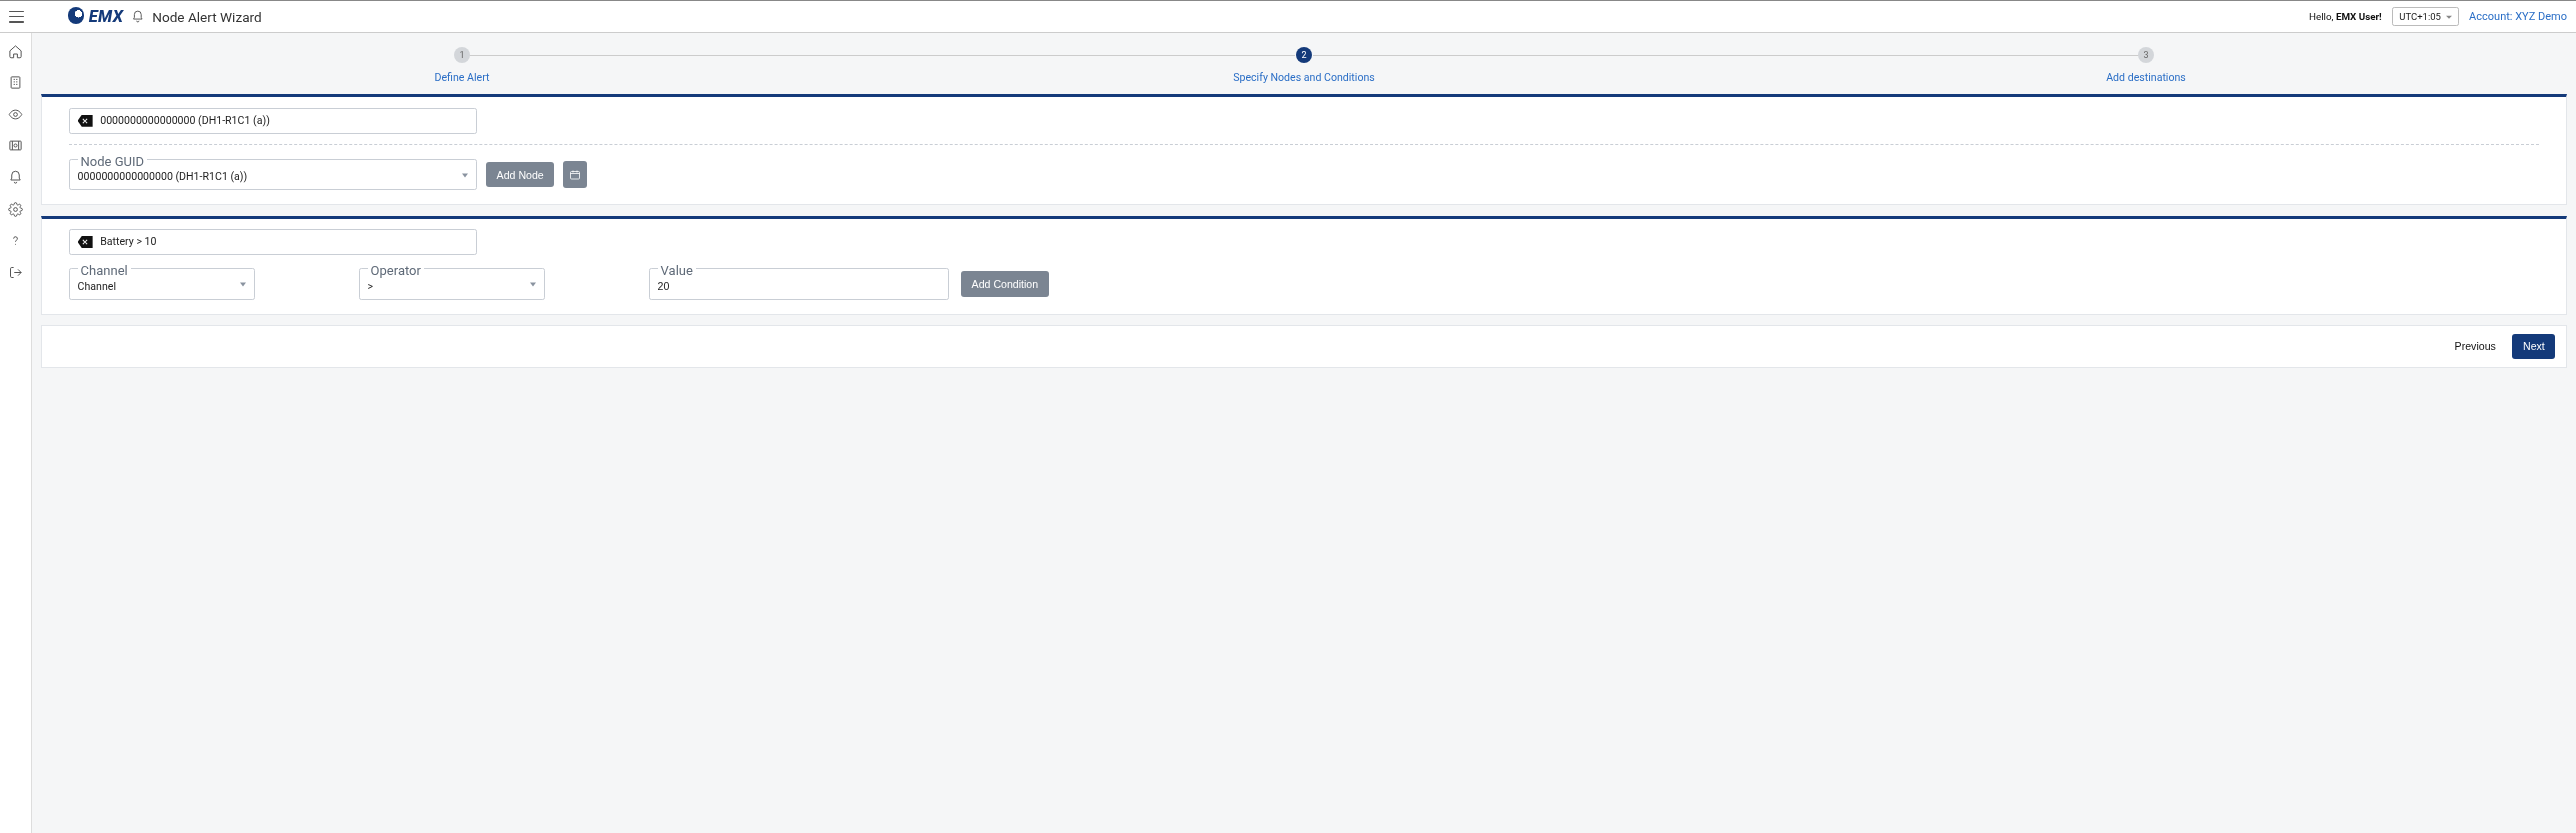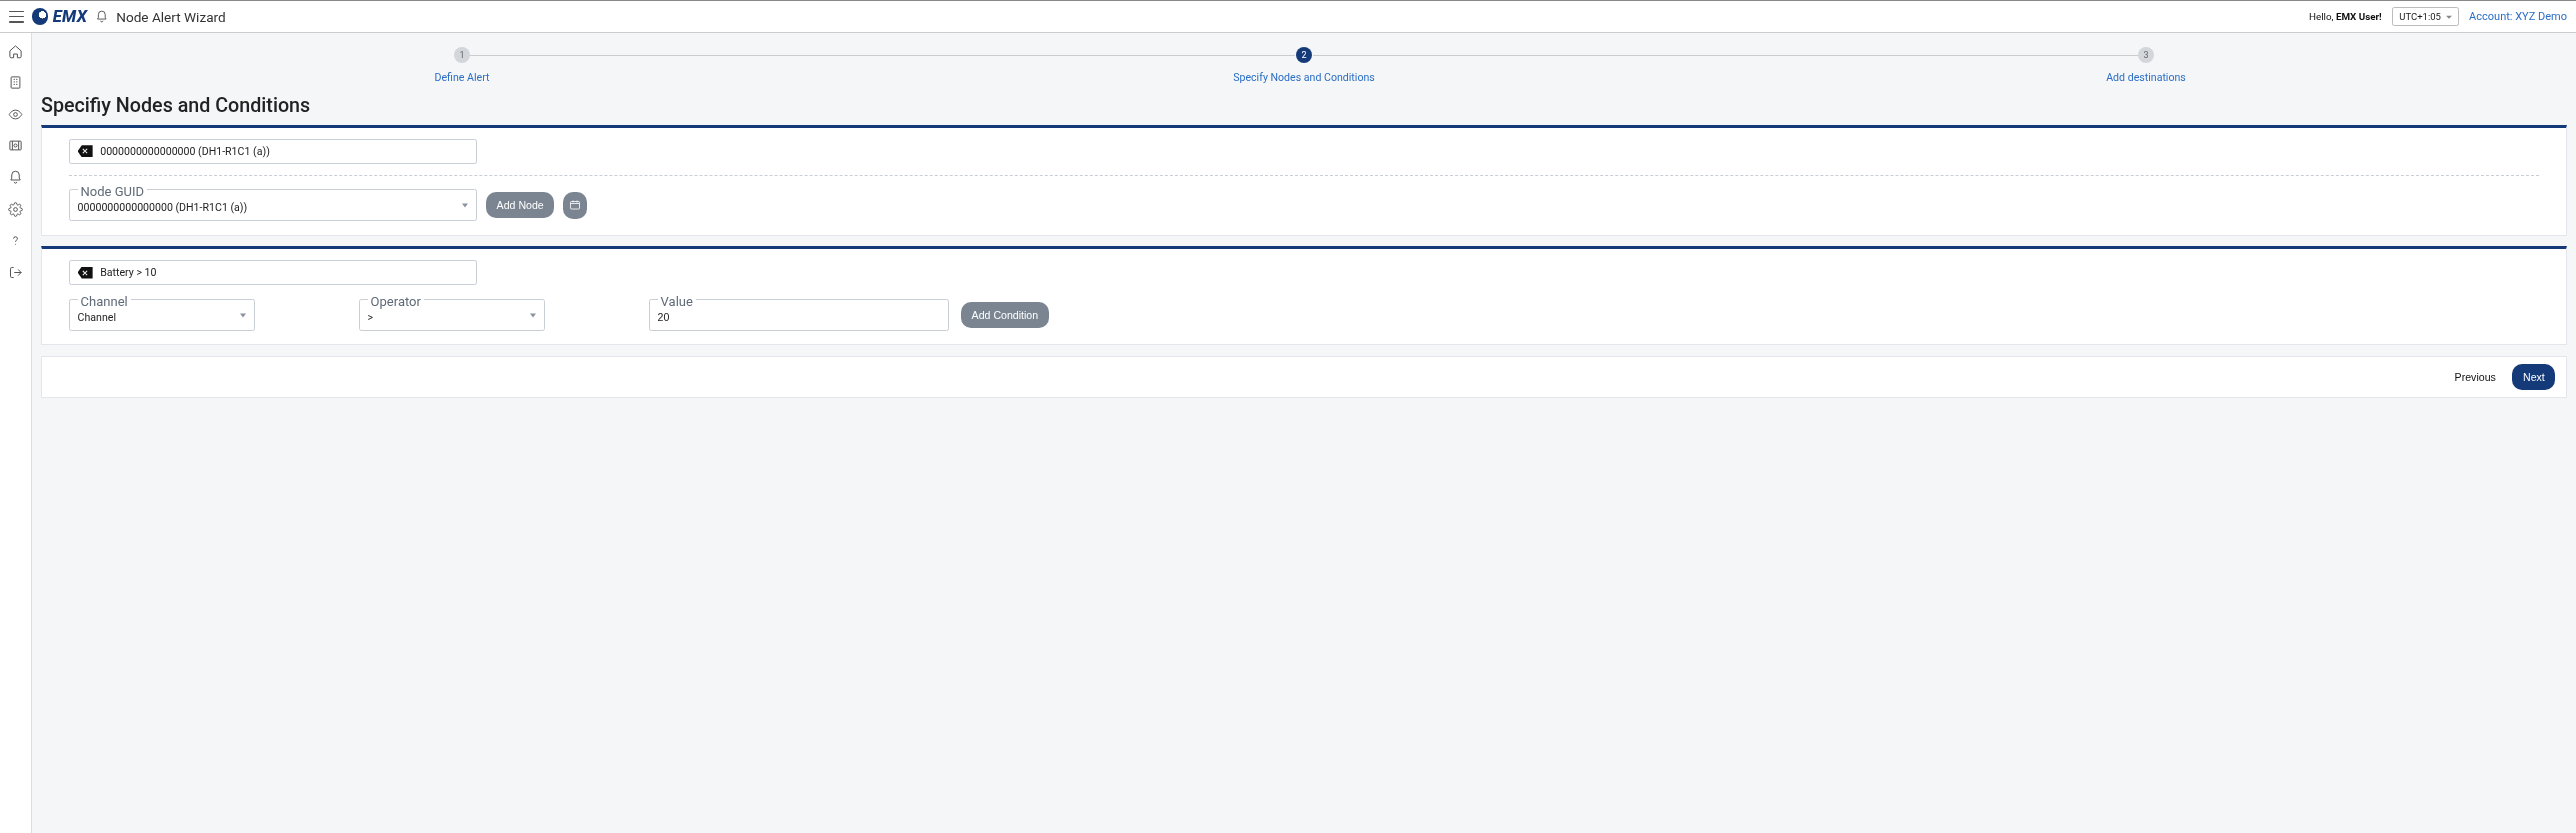--- a/index.html
+++ b/index.html
@@ -19,21 +19,21 @@
     align-items: center;
     padding: 0 9px;
     gap: 7.6px;
   }
   .hamburger {
     width: 15px; height: 12px; display: flex; flex-direction: column; justify-content: space-between;
     cursor: pointer;
   }
   .hamburger span { height: 1.5px; background: #555; border-radius: 0.8px; }
   .logo {
-    display: flex; align-items: center; gap: 4.5px;
+    display: flex; gap: 4.5px; margin-left: 36px;
   }
   .logo-mark {
     width: 16.6px; height: 16.6px; border-radius: 50%;
     background: radial-gradient(circle at 65% 40%, #fff 0 25%, transparent 26%), #143a7a;
     position: relative;
   }
   .logo-text { font-weight: 800; font-size: 16.6px; letter-spacing: 0.4px; color: #143a7a; font-style: italic;}
   .bell-sm { width:13.6px; height:13.6px; }
   .page-title-top { font-size: 13.6px; color: #333; font-weight: 400; }
   .topbar-right { margin-left: auto; display: flex; align-items: center; gap: 10.6px; font-size: 9.8px; }
@@ -111,21 +111,21 @@
   .dd { padding-right:21px; cursor:pointer;}
   .dd::after {
     content:""; position:absolute; right:7.6px; top:50%; transform:translateY(-35%);
     border-left:3.8px solid transparent; border-right:3.8px solid transparent; border-top:4.5px solid #8a93a0;
   }
   .w540 { width:408px; }
   .w250 { width:186px; }
   .w330 { width:300px; }
 
   .btn {
-    border:none; border-radius:10px; padding:6.8px 10.6px; font-size:10.6px; cursor:pointer; color:#fff;
+    border:none; border-radius:3px; padding:6.8px 10.6px; font-size:10.6px; cursor:pointer; color:#fff;
   }
   .btn-grey { background:#7b8592; }
   .btn-icon { background:#7b8592; width:24px; height:27px; padding:0; display:inline-flex; align-items:center; justify-content:center;}
   .btn-icon svg { width:12px; height:12px; stroke:#fff; fill:none; stroke-width:1.6;}
   .btn-dark { background:#143a7a; }
   .btn-plain { background:transparent; color:#111; }
 
   .actions-row {
     background:#fff; border:0.8px solid #e3e6ea; padding: 7.6px 10.6px;
     display:flex; justify-content:flex-end; gap:6px;
@@ -229,21 +229,20 @@
       <div class="step step-active">
         <div class="step-circle">2</div>
         <div class="step-label">Specify Nodes and Conditions</div>
       </div>
       <div class="step step-inactive">
         <div class="step-circle">3</div>
         <div class="step-label">Add destinations</div>
       </div>
     </div>
 
-    <div class="section-heading">Specifiy Nodes and Conditions</div>
 
     <div class="card">
       <div class="chip-box">
         <span class="chip-del">✕</span>
         <span>0000000000000000 (DH1-R1C1 (a))</span>
       </div>
       <hr class="dashed-sep">
       <div class="form-row">
         <div class="field dd w540">
           <span class="float-label">Node GUID</span>

